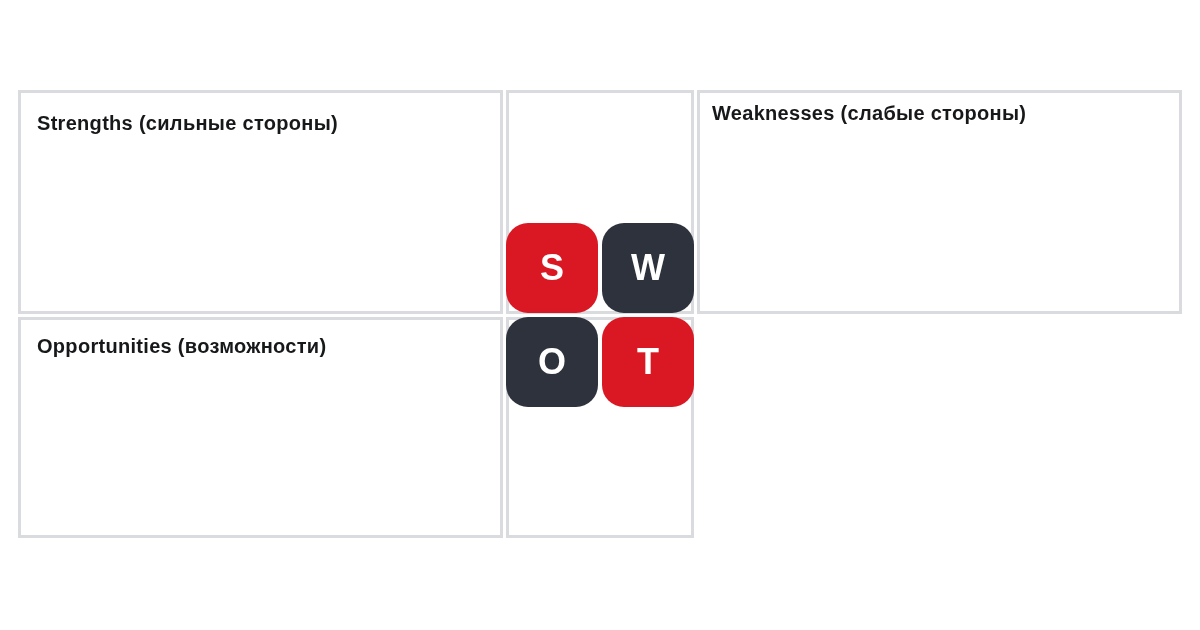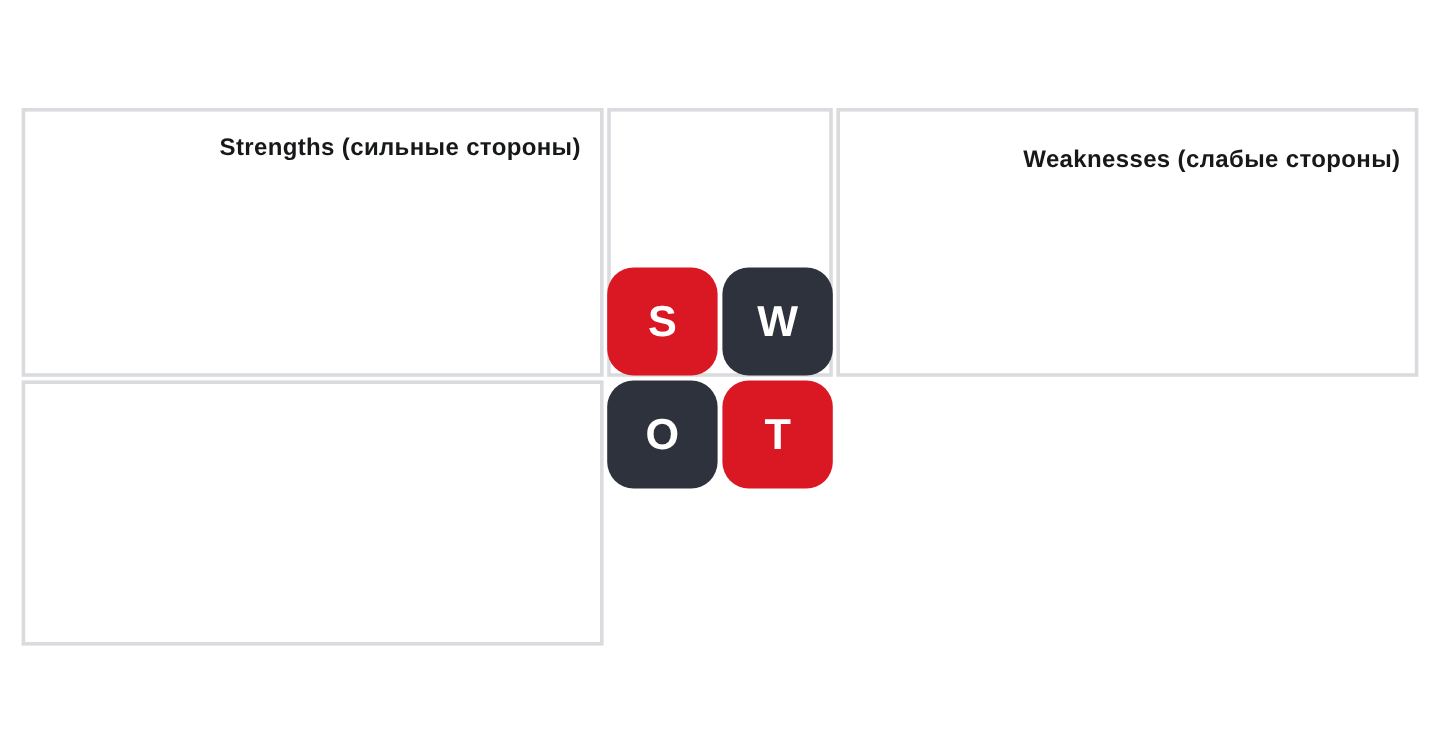--- a/index.html
+++ b/index.html
@@ -27,35 +27,34 @@
     position: absolute;
     left: 18px;
     top: 90px;
     width: 1020px;
     height: 448px;
     display: grid;
     grid-template-columns: 485px 188px 485px;
     grid-template-rows: 224px 221px;
     column-gap: 3px;
     row-gap: 3px;
-    text-align: right;
   }
   .cell {
     background: #ffffff;
     border: 3px solid var(--border);
   }
   .cell-label {
     font-weight: bold;
     font-size: 20px;
     color: var(--text);
     letter-spacing: 0.3px;
     line-height: 1.2;
   }
   .cell-tl { padding: 18px 16px; }
-  .cell-tr { padding: 28px 12px; }
+  .cell-tr { padding: 8px 12px; }
   .cell-bl { padding: 14px 16px; }
   .cell-br { padding: 17px 12px; }
   .tiles {
     position: absolute;
     left: 506px;
     top: 223px;
     display: grid;
     grid-template-columns: 92px 92px;
     grid-template-rows: 90px 90px;
     gap: 4px;
@@ -83,20 +82,23 @@
     <div class="cell cell-tl">
       <div class="cell-label">Strengths (сильные стороны)</div>
     </div>
 
     <div class="cell cell-tm"></div>
 
     <div class="cell cell-tr">
       <div class="cell-label">Weaknesses (слабые стороны)</div>
     </div>
 
+    <div class="cell cell-bl">
+      <div class="cell-label">Opportunities (возможности)</div>
+    </div>
 
     <div class="cell cell-bm"></div>
 
 
   </div>
 
   <div class="tiles">
     <div class="tile tile-red">S</div>
     <div class="tile tile-dark">W</div>
     <div class="tile tile-dark">O</div>

